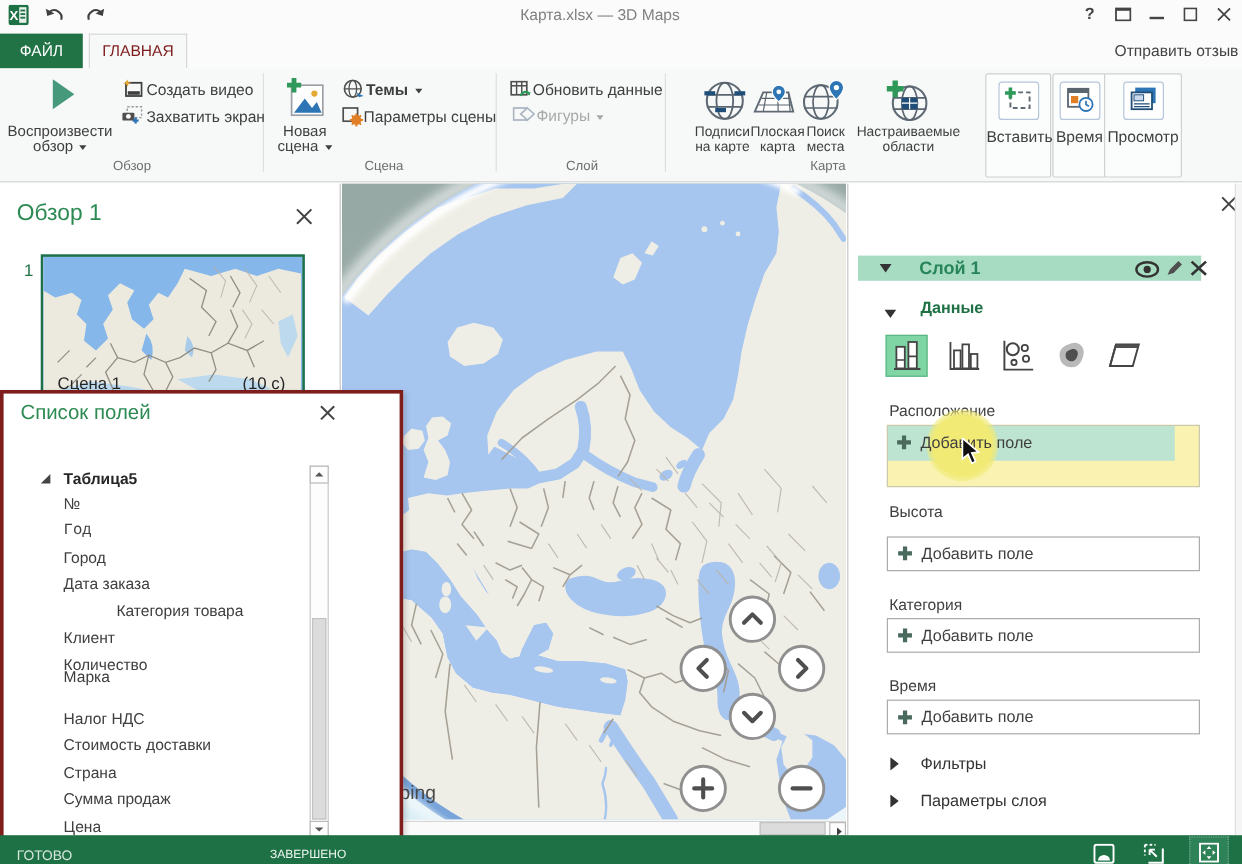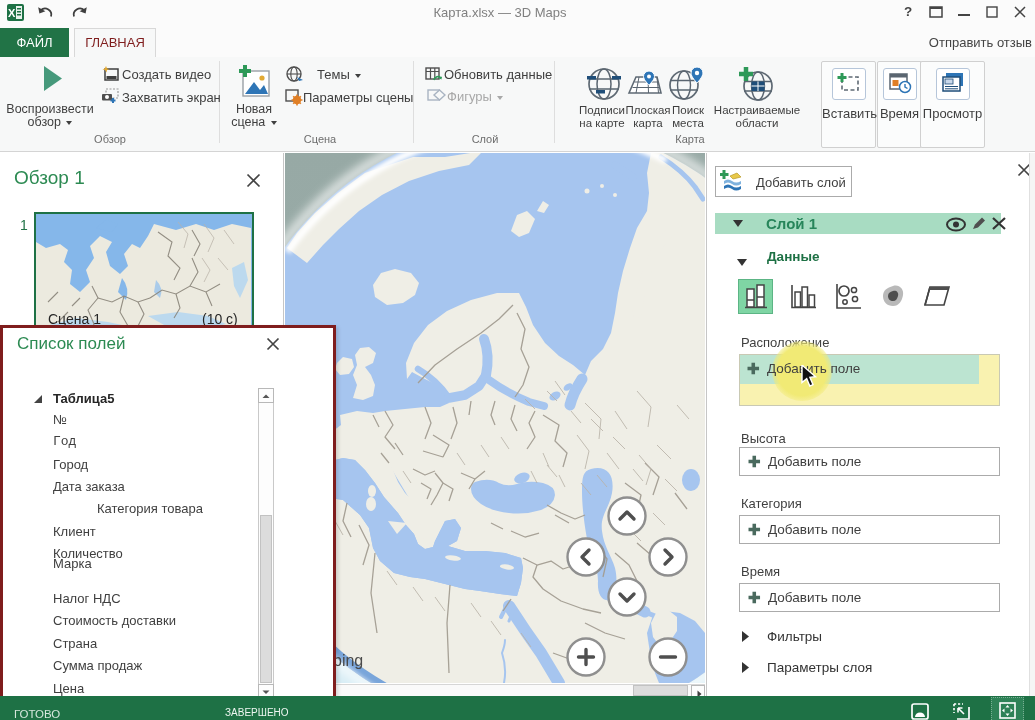--- a/index.html
+++ b/index.html
@@ -113,21 +113,21 @@
   <path d="M6 0 L6 12 M0 6 L12 6" stroke="#2e9958" stroke-width="4"></path>
  </svg>
  <div class="abs bigbtn" style="left:204px;top:46px;width:100px;">Новая<br>сцена <span class="caret"></span></div>
  <div class="abs glabel" style="left:270px;width:100px;">Сцена</div>
  <svg class="abs" style="left:286px;top:9px" width="18" height="16">
   <circle cx="8" cy="8" r="7" fill="none" stroke="#4f4f4f" stroke-width="1.4"></circle>
   <ellipse cx="8" cy="8" rx="3.2" ry="7" fill="none" stroke="#4f4f4f" stroke-width="1.1"></ellipse>
   <path d="M1 8 L15 8" stroke="#4f4f4f" stroke-width="1.1"></path>
   <path d="M11 11 L17 14 L13 15 Z" fill="#2e75b6"></path>
  </svg>
- <div class="abs rtext" style="left:317px;top:10px;">Темы <span class="caret"></span></div>
+ <div class="abs rtext" style="left:305px;top:10px;font-weight:bold;">Темы <span class="caret"></span></div>
  <svg class="abs" style="left:285px;top:32px" width="18" height="17">
   <rect x="1" y="1" width="12" height="11" fill="none" stroke="#4f4f4f" stroke-width="1.4"></rect>
   <circle cx="12" cy="11" r="4.2" fill="#e07f26"></circle>
   <circle cx="12" cy="11" r="1.6" fill="#fff"></circle>
   <path d="M12 5.5 L12 16.5 M6.5 11 L17.5 11 M8.2 7.2 L15.8 14.8 M15.8 7.2 L8.2 14.8" stroke="#e07f26" stroke-width="1.6"></path>
  </svg>
  <div class="abs rtext" style="left:303px;top:33px;">Параметры сцены</div>
 
  <svg class="abs" style="left:425px;top:10px" width="18" height="16">
   <rect x="1" y="1" width="13" height="11" fill="none" stroke="#4f4f4f" stroke-width="1.4"></rect>
@@ -433,29 +433,20 @@
  <div class="abs sthumb" style="left:257px;top:187px;width:12px;height:168px;"></div>
  <div class="abs sbtn" style="left:255px;top:356px;width:16px;height:15px;"><svg width="14" height="13">
         <path d="M3.5 4.5 L7 8 L10.5 4.5 Z" fill="#555"></path>
       </svg></div>
 </div>
 
 <div class="abs" id="rightpanel">
  <svg class="abs" style="left:310px;top:10px" width="14" height="14">
       <path d="M1.5 1.5 L12.5 12.5 M12.5 1.5 L1.5 12.5" stroke="#444" stroke-width="1.7"></path>
     </svg>
- <div class="abs" style="left:8px;top:13px;width:137px;height:31px;border:1px solid #ababab;background:#fff;box-sizing:border-box;">
-  <svg class="abs" style="left:4px;top:3px" width="25" height="23" viewBox="0 0 25 23">
-   <path d="M4 16 Q8 13 12 16 Q16 19 21 16 L21 19 Q16 22 12 19 Q8 16 4 19 Z" fill="#2e75b6"></path>
-   <path d="M4 11 Q8 8 12 11 Q16 14 21 11 L21 14 Q16 17 12 14 Q8 11 4 14 Z" fill="#7fb2de"></path>
-   <path d="M10 6 L17 3 L21 7 L13 9 Z" fill="#e8c84a" stroke="#b89a28" stroke-width="0.7"></path>
-   <path d="M4 0 L4 9 M-0.5 4.5 L8.5 4.5" stroke="#2e9958" stroke-width="3"></path>
-  </svg>
-  <div class="abs" style="left:40px;top:8px;font-size:13px;color:#3f3f3f;">Добавить слой</div>
- </div>
 
  <div class="abs" style="left:8px;top:60px;width:286px;height:21px;background:#a8dcc2;">
   <svg class="abs" style="left:18px;top:7px" width="10" height="8">
         <path d="M0 0 L10 0 L5 7 Z" fill="#333"></path>
       </svg>
   <div class="abs" style="left:51px;top:2px;font-size:15px;color:#27855a;font-weight:bold;">Слой 1</div>
   <svg class="abs" style="left:230px;top:3.5px" width="22" height="15" viewBox="0 0 22 15">
    <ellipse cx="11" cy="7.5" rx="9" ry="6" fill="none" stroke="#333" stroke-width="2"></ellipse>
    <circle cx="11" cy="7.5" r="3" fill="#333"></circle>
   </svg>
@@ -505,21 +496,21 @@
  <div class="abs" style="left:32px;top:201px;width:261px;height:52px;border:1px solid #c9c9b4;background:#f9f2b0;box-sizing:border-box;">
   <div class="abs" style="left:0px;top:0px;width:239px;height:29px;background:#bce4d1;"></div>
  </div>
  <div class="abs" style="left:65px;top:188px;width:60px;height:60px;border-radius:50%;background:radial-gradient(circle,#f1ea75 58%,rgba(241,234,117,0) 80%);"></div>
  <div class="abs plus" style="left:40px;top:207px;">✚</div>
  <div class="abs" style="left:60px;top:208px;font-size:13.5px;color:#3f3f3f;">Добавить поле</div>
  <svg class="abs" style="left:94px;top:212px" width="17" height="25" viewBox="0 0 17 25">
   <path d="M1 0 L1 17.5 L5.7 13.6 L8.8 21 L12 19.6 L8.9 12.4 L14.5 11.7 Z" fill="#111" stroke="#fff" stroke-width="1.4"></path>
  </svg>
 
- <div class="abs rlabel" style="top:278px;text-align:center;">Высота</div>
+ <div class="abs rlabel" style="top:266px;text-align:center;">Высота</div>
  <div class="abs fieldbox" style="top:294px;">
       <span class="abs plus" style="left:8px;top:5px;">✚</span>
       <span class="abs" style="left:28px;top:6px;">Добавить поле</span>
     </div>
 
  <div class="abs rlabel" style="top:343px;">Категория</div>
  <div class="abs fieldbox" style="top:362px;">
       <span class="abs plus" style="left:8px;top:5px;">✚</span>
       <span class="abs" style="left:28px;top:6px;">Добавить поле</span>
     </div>

